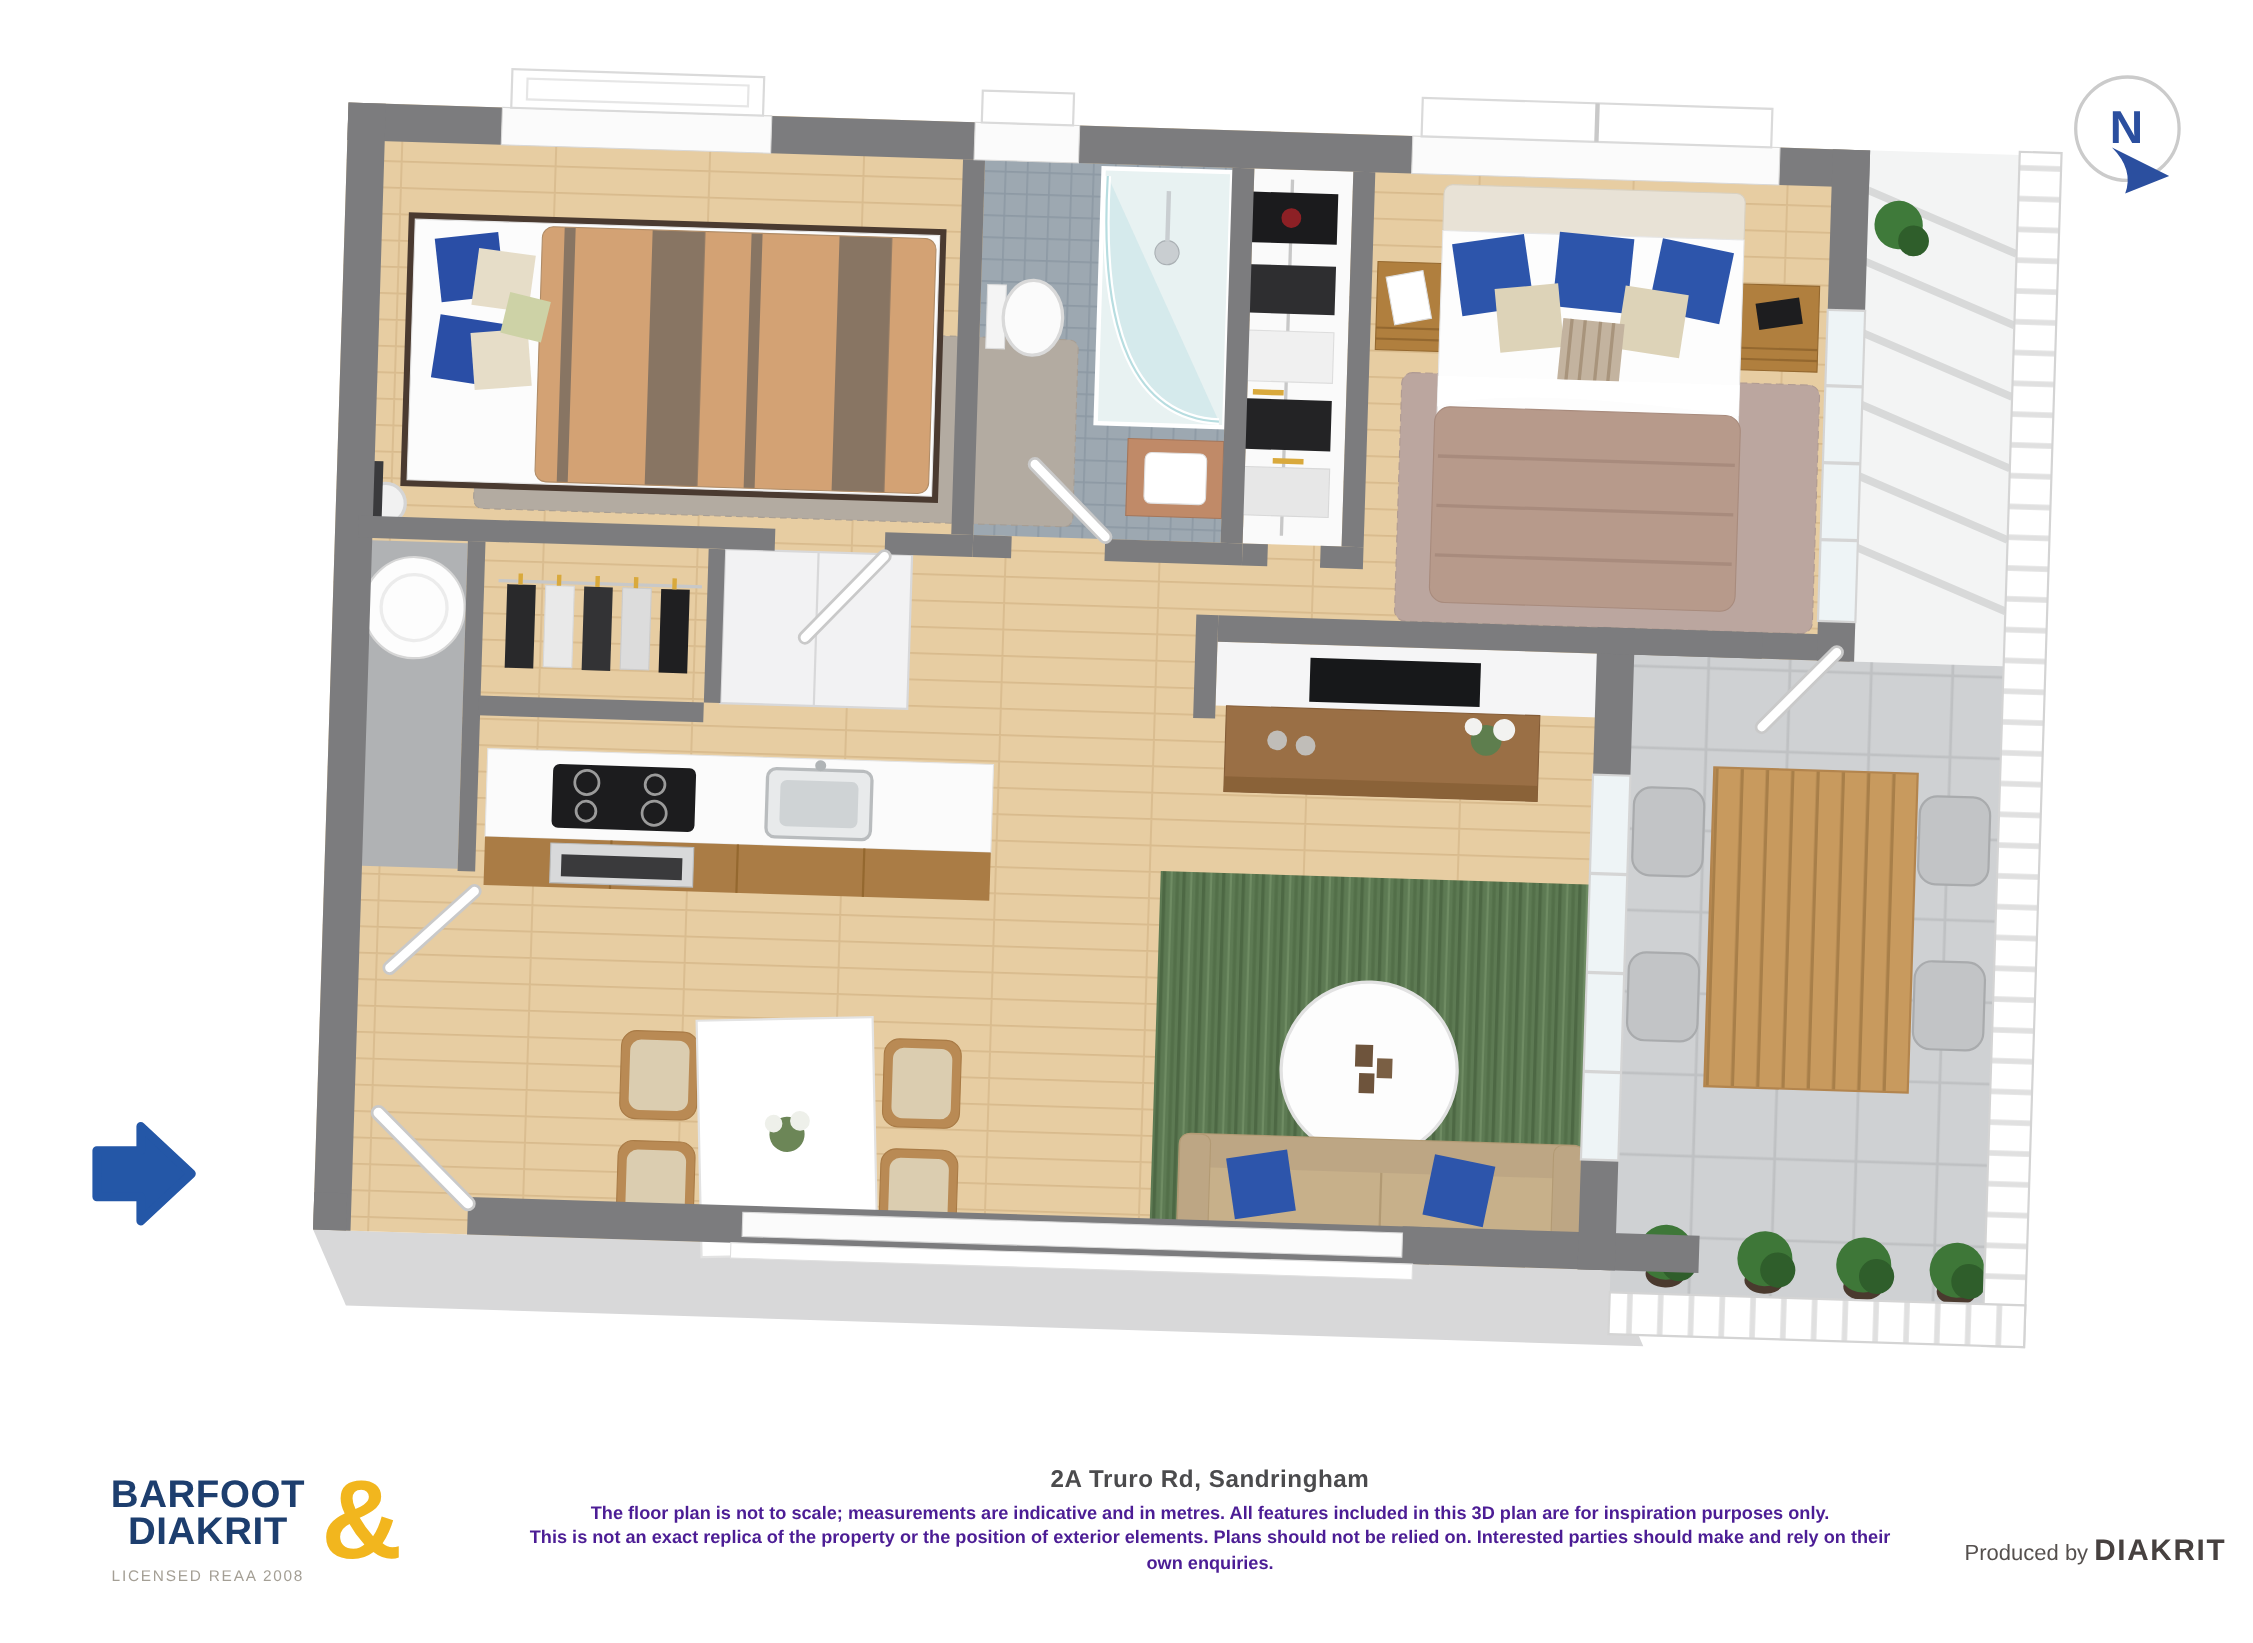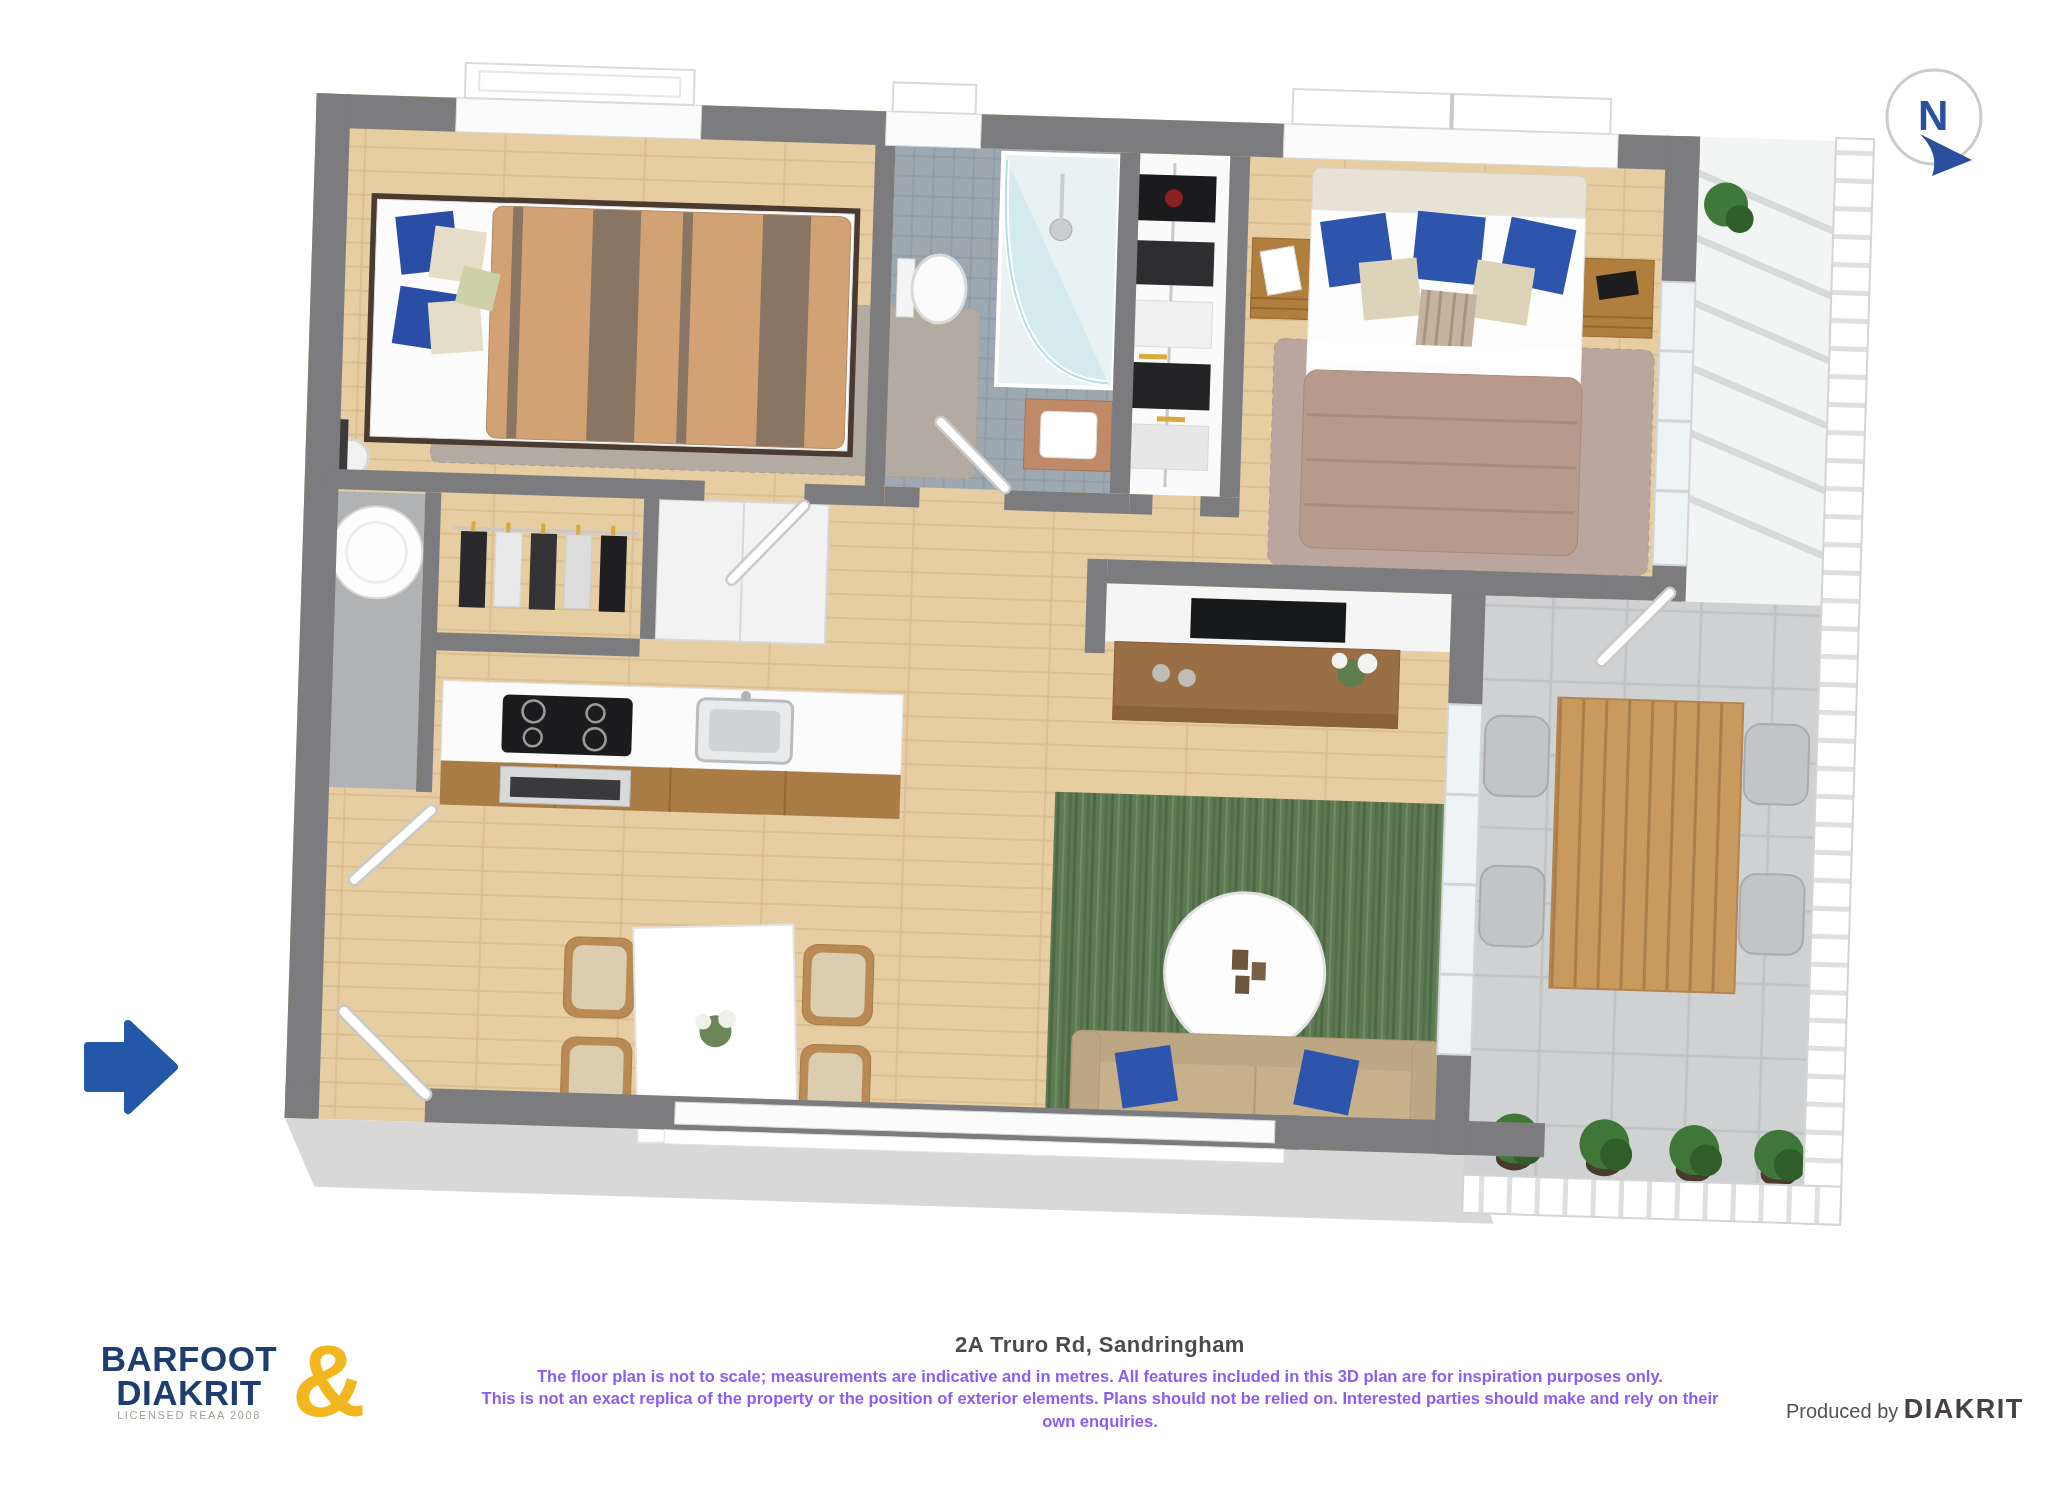--- a/index.html
+++ b/index.html
@@ -7,24 +7,24 @@
         font-family:"Liberation Sans","DejaVu Sans",sans-serif;}
   .plan-svg{position:absolute;left:0;top:0;}
   
   .compass{position:absolute;left:1876px;top:60px;width:120px;height:120px;}
   
   .entry-arrow{position:absolute;left:78px;top:1012px;width:110px;height:110px;}
   
   .logo{position:absolute;left:80px;top:1342px;width:218px;text-align:center;line-height:.97;
         color:#1d3e6e;font-weight:bold;font-size:35px;letter-spacing:.5px;}
   .logo .amp{position:absolute;left:212px;top:-12px;font-size:102px;color:#f2b61e;font-weight:bold;line-height:1;}
-  .logo .license{display:block;margin-top:0;font-size:11px;font-weight:normal;color:#a49f95;letter-spacing:1.6px;}
+  .logo .license{display:block;margin-top:16px;font-size:14px;font-weight:normal;color:#a49f95;letter-spacing:1.6px;}
   .titleblock{position:absolute;left:470px;top:1332px;width:1260px;text-align:center;color:#4b4b4d;}
   .titleblock h1{margin:0 0 7px 0;font-size:22px;letter-spacing:.5px;font-weight:bold;color:#4b4b4d;}
-  .titleblock .disc{font-size:16.5px;font-weight:bold;color:#8b5cf6;line-height:1.35;}
+  .titleblock .disc{font-size:16.5px;font-weight:bold;color:#4c1d95;line-height:1.35;}
   .producer{position:absolute;left:1786px;top:1394px;font-size:20px;color:#55504e;white-space:nowrap;}
   .producer b{font-size:27px;letter-spacing:1.5px;color:#474140;}
 </style>
 </head>
 <body>
 
 <div class="page">
 
   <svg class="plan-svg" width="2048" height="1494" viewBox="0 0 2048 1494">
     <defs>

